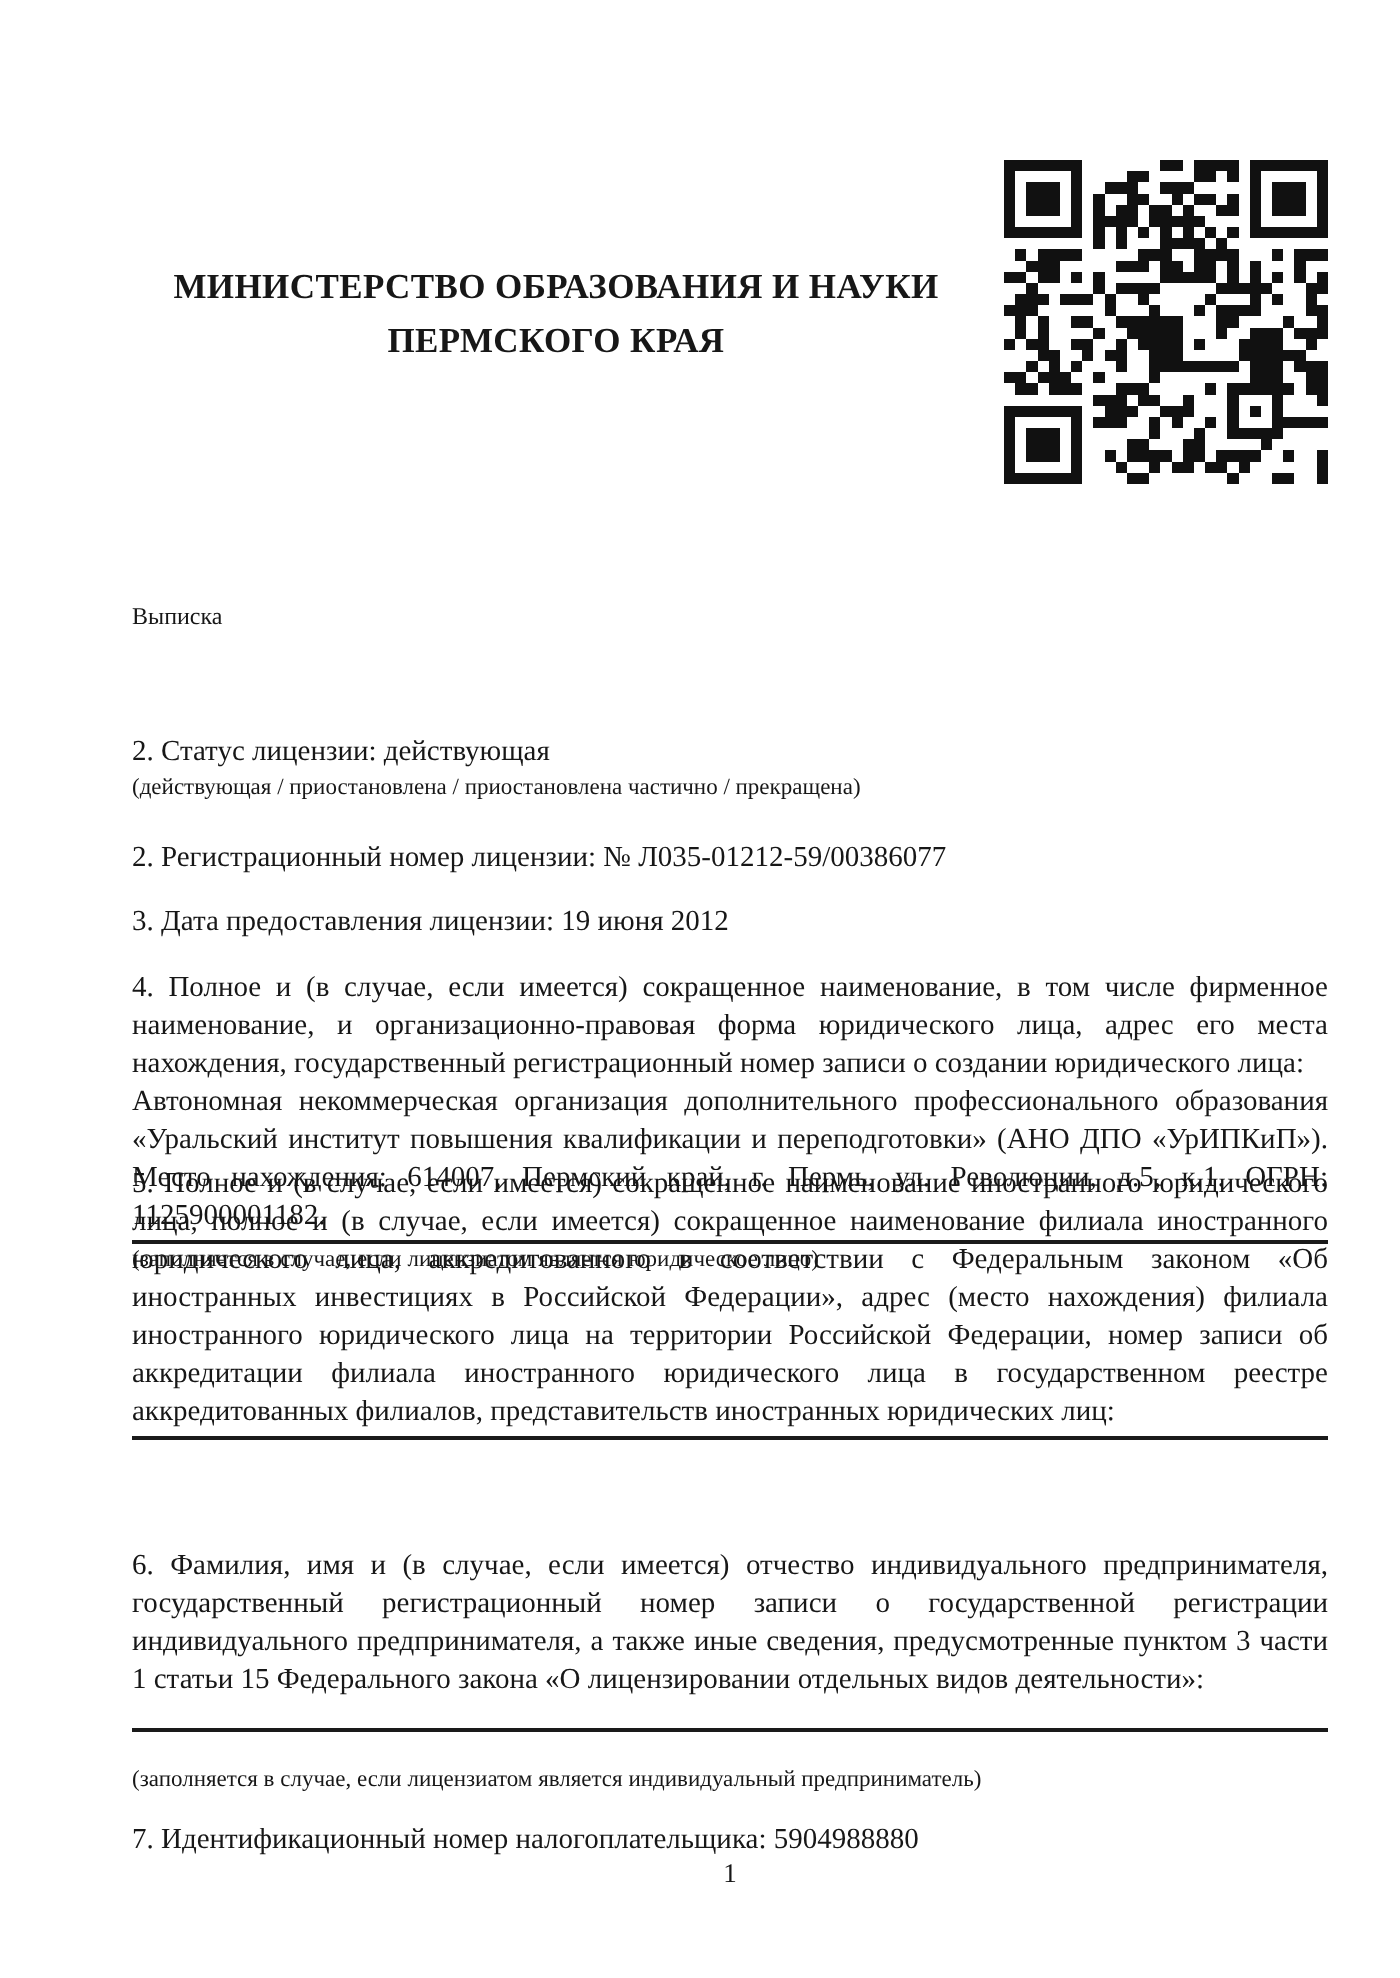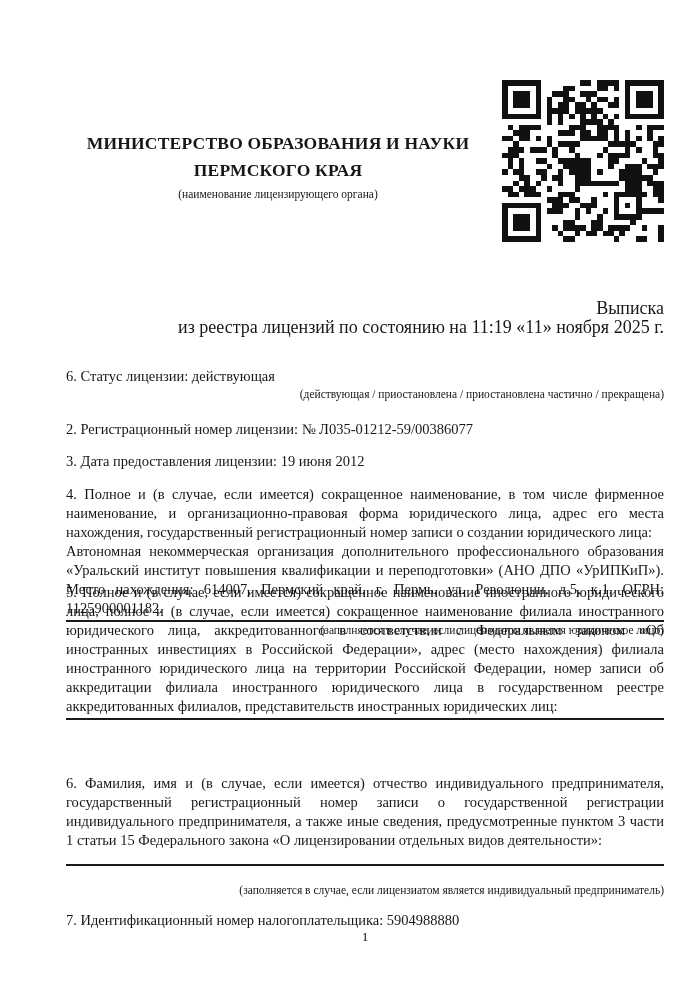--- a/index.html
+++ b/index.html
@@ -45,27 +45,27 @@
     top: 80px;
     width: 162px;
     height: 162px;
   }
   .qr-box svg { display: block; width: 162px; height: 162px; shape-rendering: crispEdges; }
   .title-block {
     position: absolute;
     left: 66px;
     top: 299px;
     width: 598px;
-    text-align: right;
-    font-size: 18px;
+    text-align: left;
+    font-size: 12px;
     line-height: 19px;
   }
   .cap {
     width: 100%;
-    text-align: right;
+    text-align: left;
     font-size: 11.5px;
     line-height: 13px;
   }
   .rule {
     height: 0;
     border-top: 2px solid #1a1a1a;
     width: 100%;
   }
   .footer {
     position: absolute;
@@ -77,21 +77,20 @@
     line-height: 16px;
   }
 </style>
 </head>
 <body>
 
 <div class="page">
 
   <div class="org-block">
     <div class="org-name">МИНИСТЕРСТВО ОБРАЗОВАНИЯ И НАУКИ ПЕРМСКОГО КРАЯ</div>
-    <div class="org-caption">(наименование лицензирующего органа)</div>
   </div>
 
   <div class="qr-box">
     <svg id="qr-svg" viewBox="0 0 29 29" xmlns="http://www.w3.org/2000/svg">
         <rect x="0" y="0" width="29" height="29" fill="#ffffff"></rect>
         <rect x="0" y="0" width="1" height="1" fill="#111111"></rect>
         <rect x="1" y="0" width="1" height="1" fill="#111111"></rect>
         <rect x="2" y="0" width="1" height="1" fill="#111111"></rect>
         <rect x="3" y="0" width="1" height="1" fill="#111111"></rect>
         <rect x="4" y="0" width="1" height="1" fill="#111111"></rect>
@@ -499,25 +498,24 @@
         <rect x="12" y="28" width="1" height="1" fill="#111111"></rect>
         <rect x="20" y="28" width="1" height="1" fill="#111111"></rect>
         <rect x="24" y="28" width="1" height="1" fill="#111111"></rect>
         <rect x="25" y="28" width="1" height="1" fill="#111111"></rect>
         <rect x="28" y="28" width="1" height="1" fill="#111111"></rect>
       </svg>
   </div>
 
   <div class="title-block">
     <div>Выписка</div>
-    <div>из реестра лицензий по состоянию на 11:19 «11» ноября 2025 г.</div>
   </div>
 
   <div class="sec" style="top:367px">
-    <div>6. Статус лицензии: действующая</div>
+    <div>2. Статус лицензии: действующая</div>
     <div class="cap" style="margin-top:2px">(действующая / приостановлена / приостановлена частично / прекращена)</div>
   </div>
 
   <div class="sec" style="top:420px">
     <div>2. Регистрационный номер лицензии: № Л035-01212-59/00386077</div>
   </div>
 
   <div class="sec" style="top:452px">
     <div>3. Дата предоставления лицензии: 19 июня 2012</div>
   </div>

